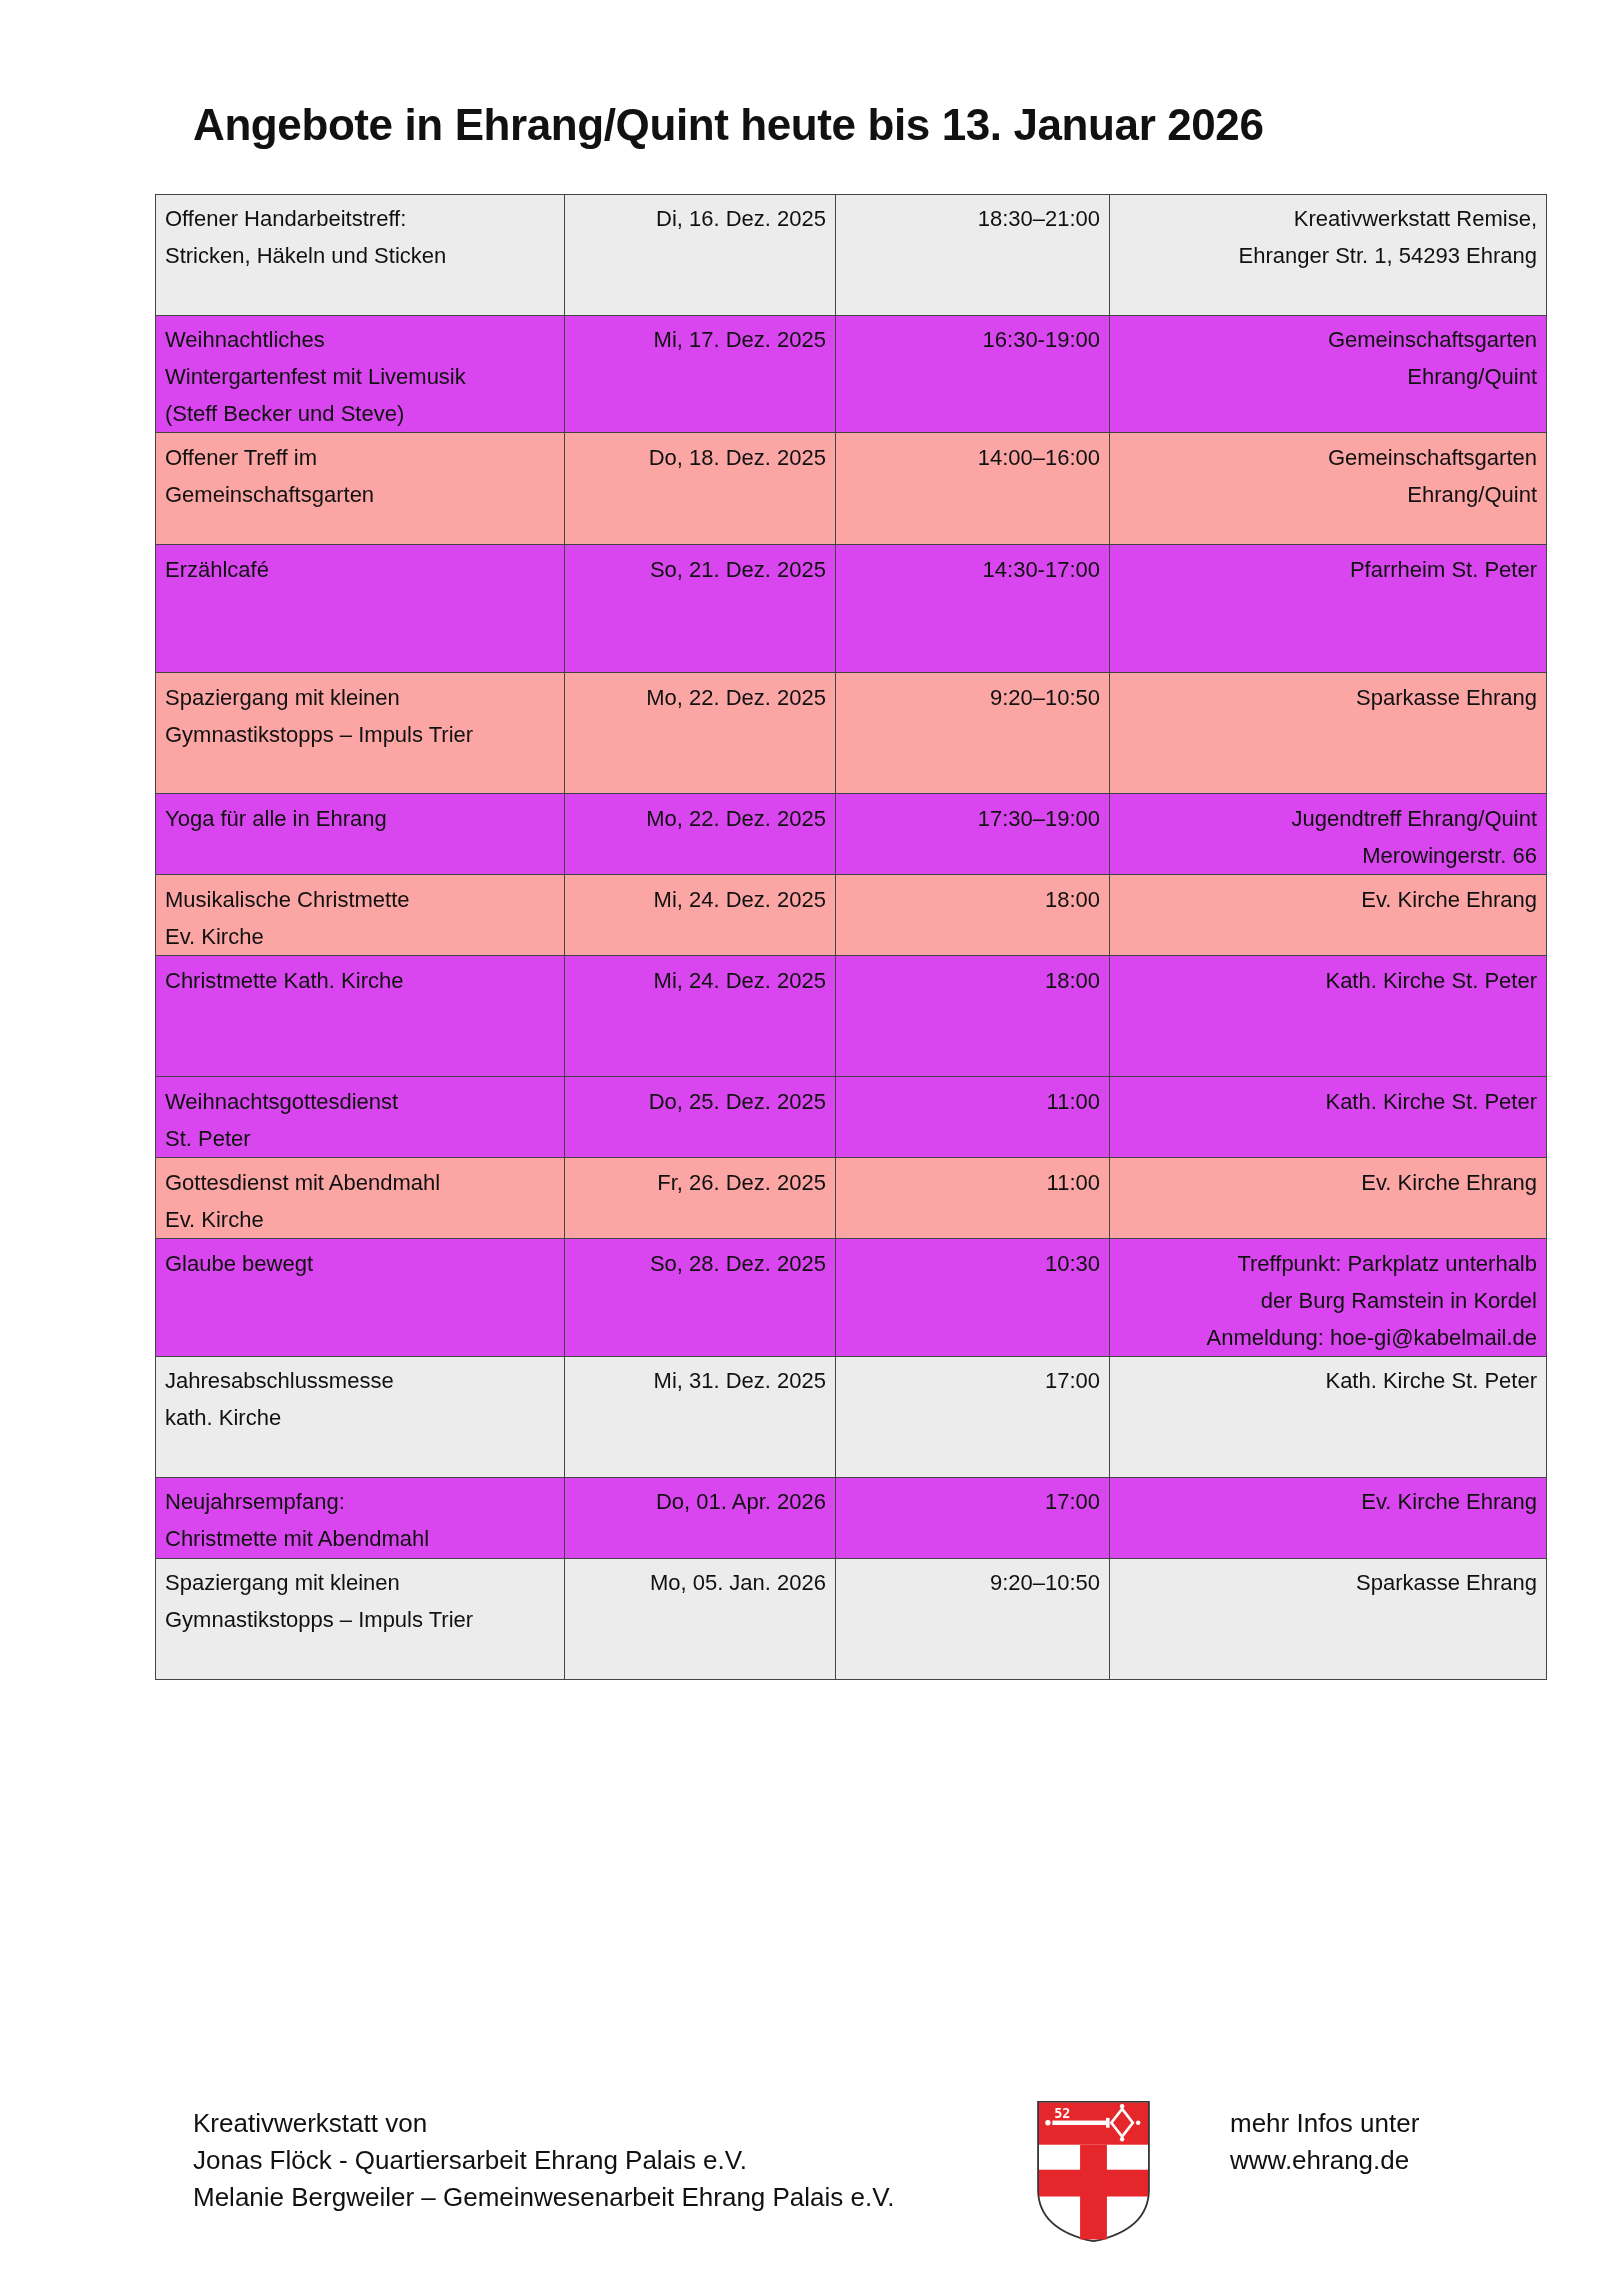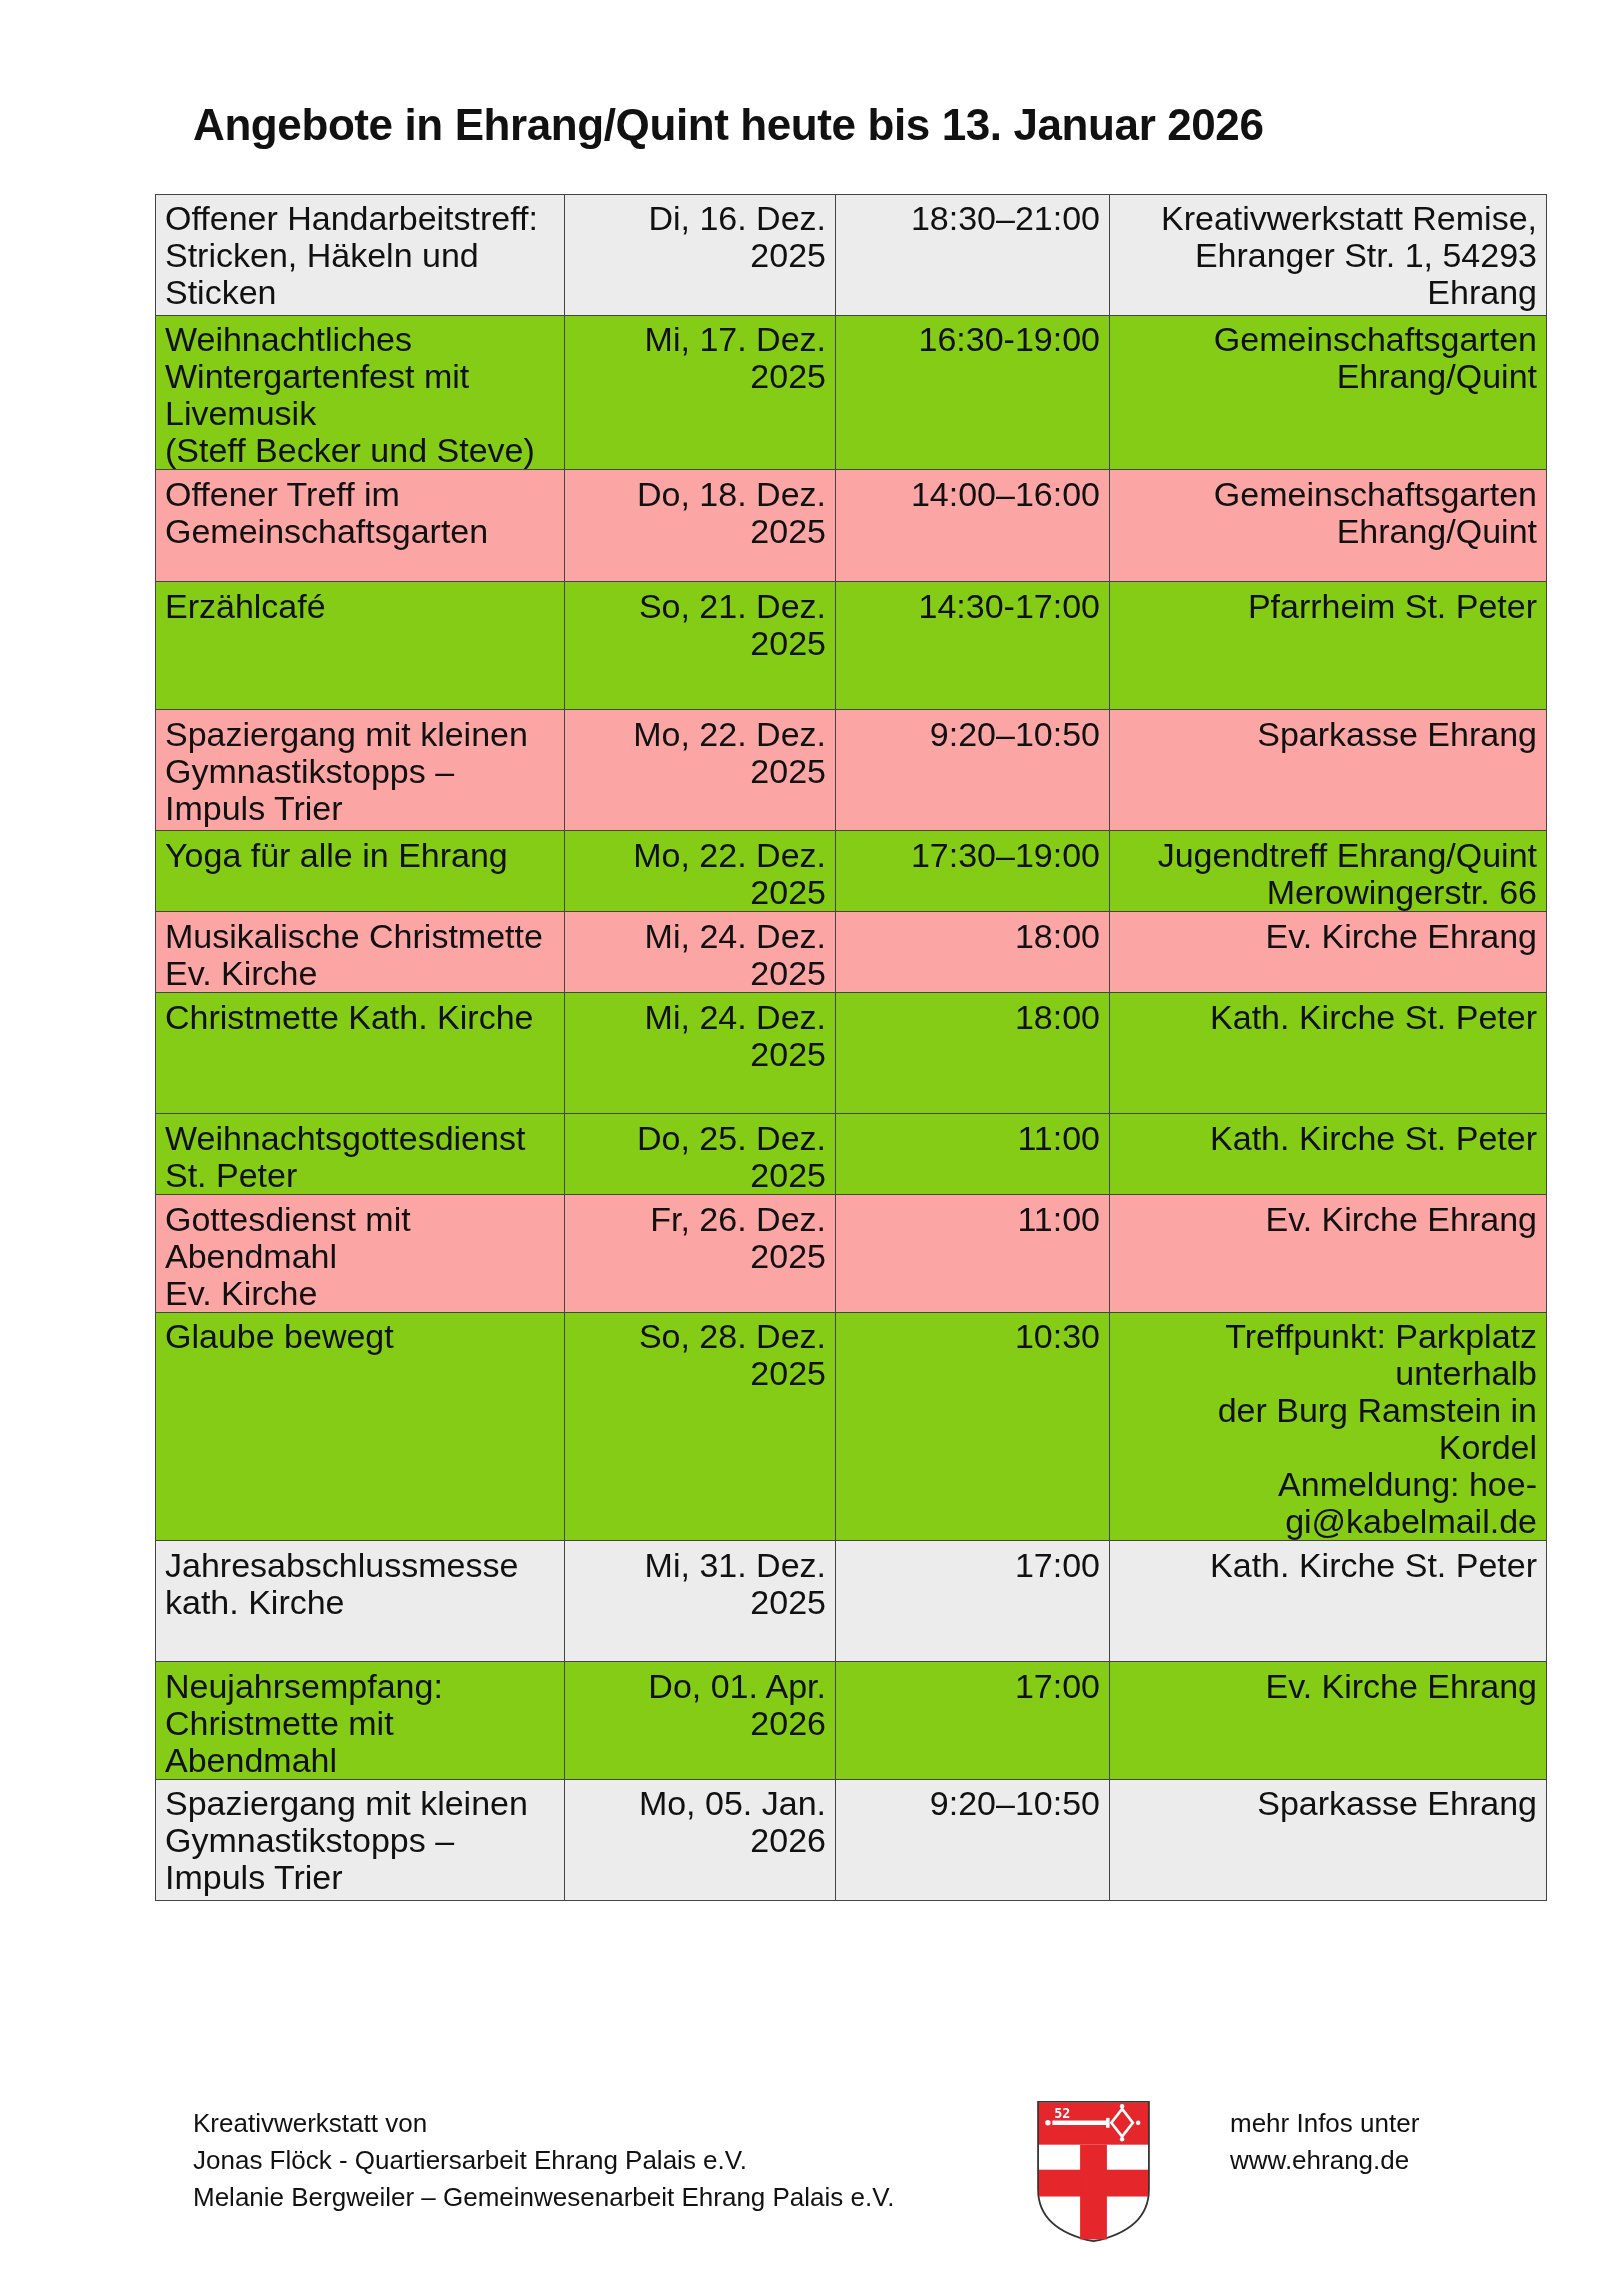--- a/index.html
+++ b/index.html
@@ -1,27 +1,27 @@
 <!DOCTYPE html>
 <html style="font-size:14.3px"><head>
 <meta charset="utf-8">
 <style>
   html, body { margin:0; padding:0; background:#ffffff; }
   body { width:1621px; height:2293px; position:relative; overflow:hidden;
          font-family:"Liberation Sans", "DejaVu Sans", sans-serif; color:#111; }
   .title { position:absolute; left:193px; top:100px; font-size:44px; font-weight:bold;
            letter-spacing:-0.4px; white-space:nowrap; }
   table.events { position:absolute; left:155px; top:194px; width:1392px;
-                 border-collapse:collapse; table-layout:fixed; font-size:34px;padding-left:44px; }
+                 border-collapse:collapse; table-layout:fixed; font-size:22px;padding-left:44px; }
   table.events td { border:1.3px solid #444; vertical-align:top; padding:5.4px 9px 0 9px;
                     line-height:37px; white-space:pre-line; }
   table.events td.name { text-align:left; }
   table.events td.date, table.events td.time, table.events td.place { text-align:right; }
   tr.bg-light td { background:#ececec; }
-  tr.bg-white td { background:#84cc16; }
+  tr.bg-white td { background:#d946ef; }
   tr.bg-gray td { background:#fca5a5; }
   tr.thick-top td { border-top:2.7px solid #111; }
   .footer-left { position:absolute; left:193px; top:2105px; font-size:26px; line-height:37px; }
   .footer-right { position:absolute; left:1230px; top:2105px; font-size:26px; line-height:37px; }
   .crest { position:absolute; left:1036px; top:2100px; width:115px; height:143px; }
 </style>
 </head>
 <body>
 
 <div class="title">Angebote in Ehrang/Quint heute bis 13. Januar 2026</div>

